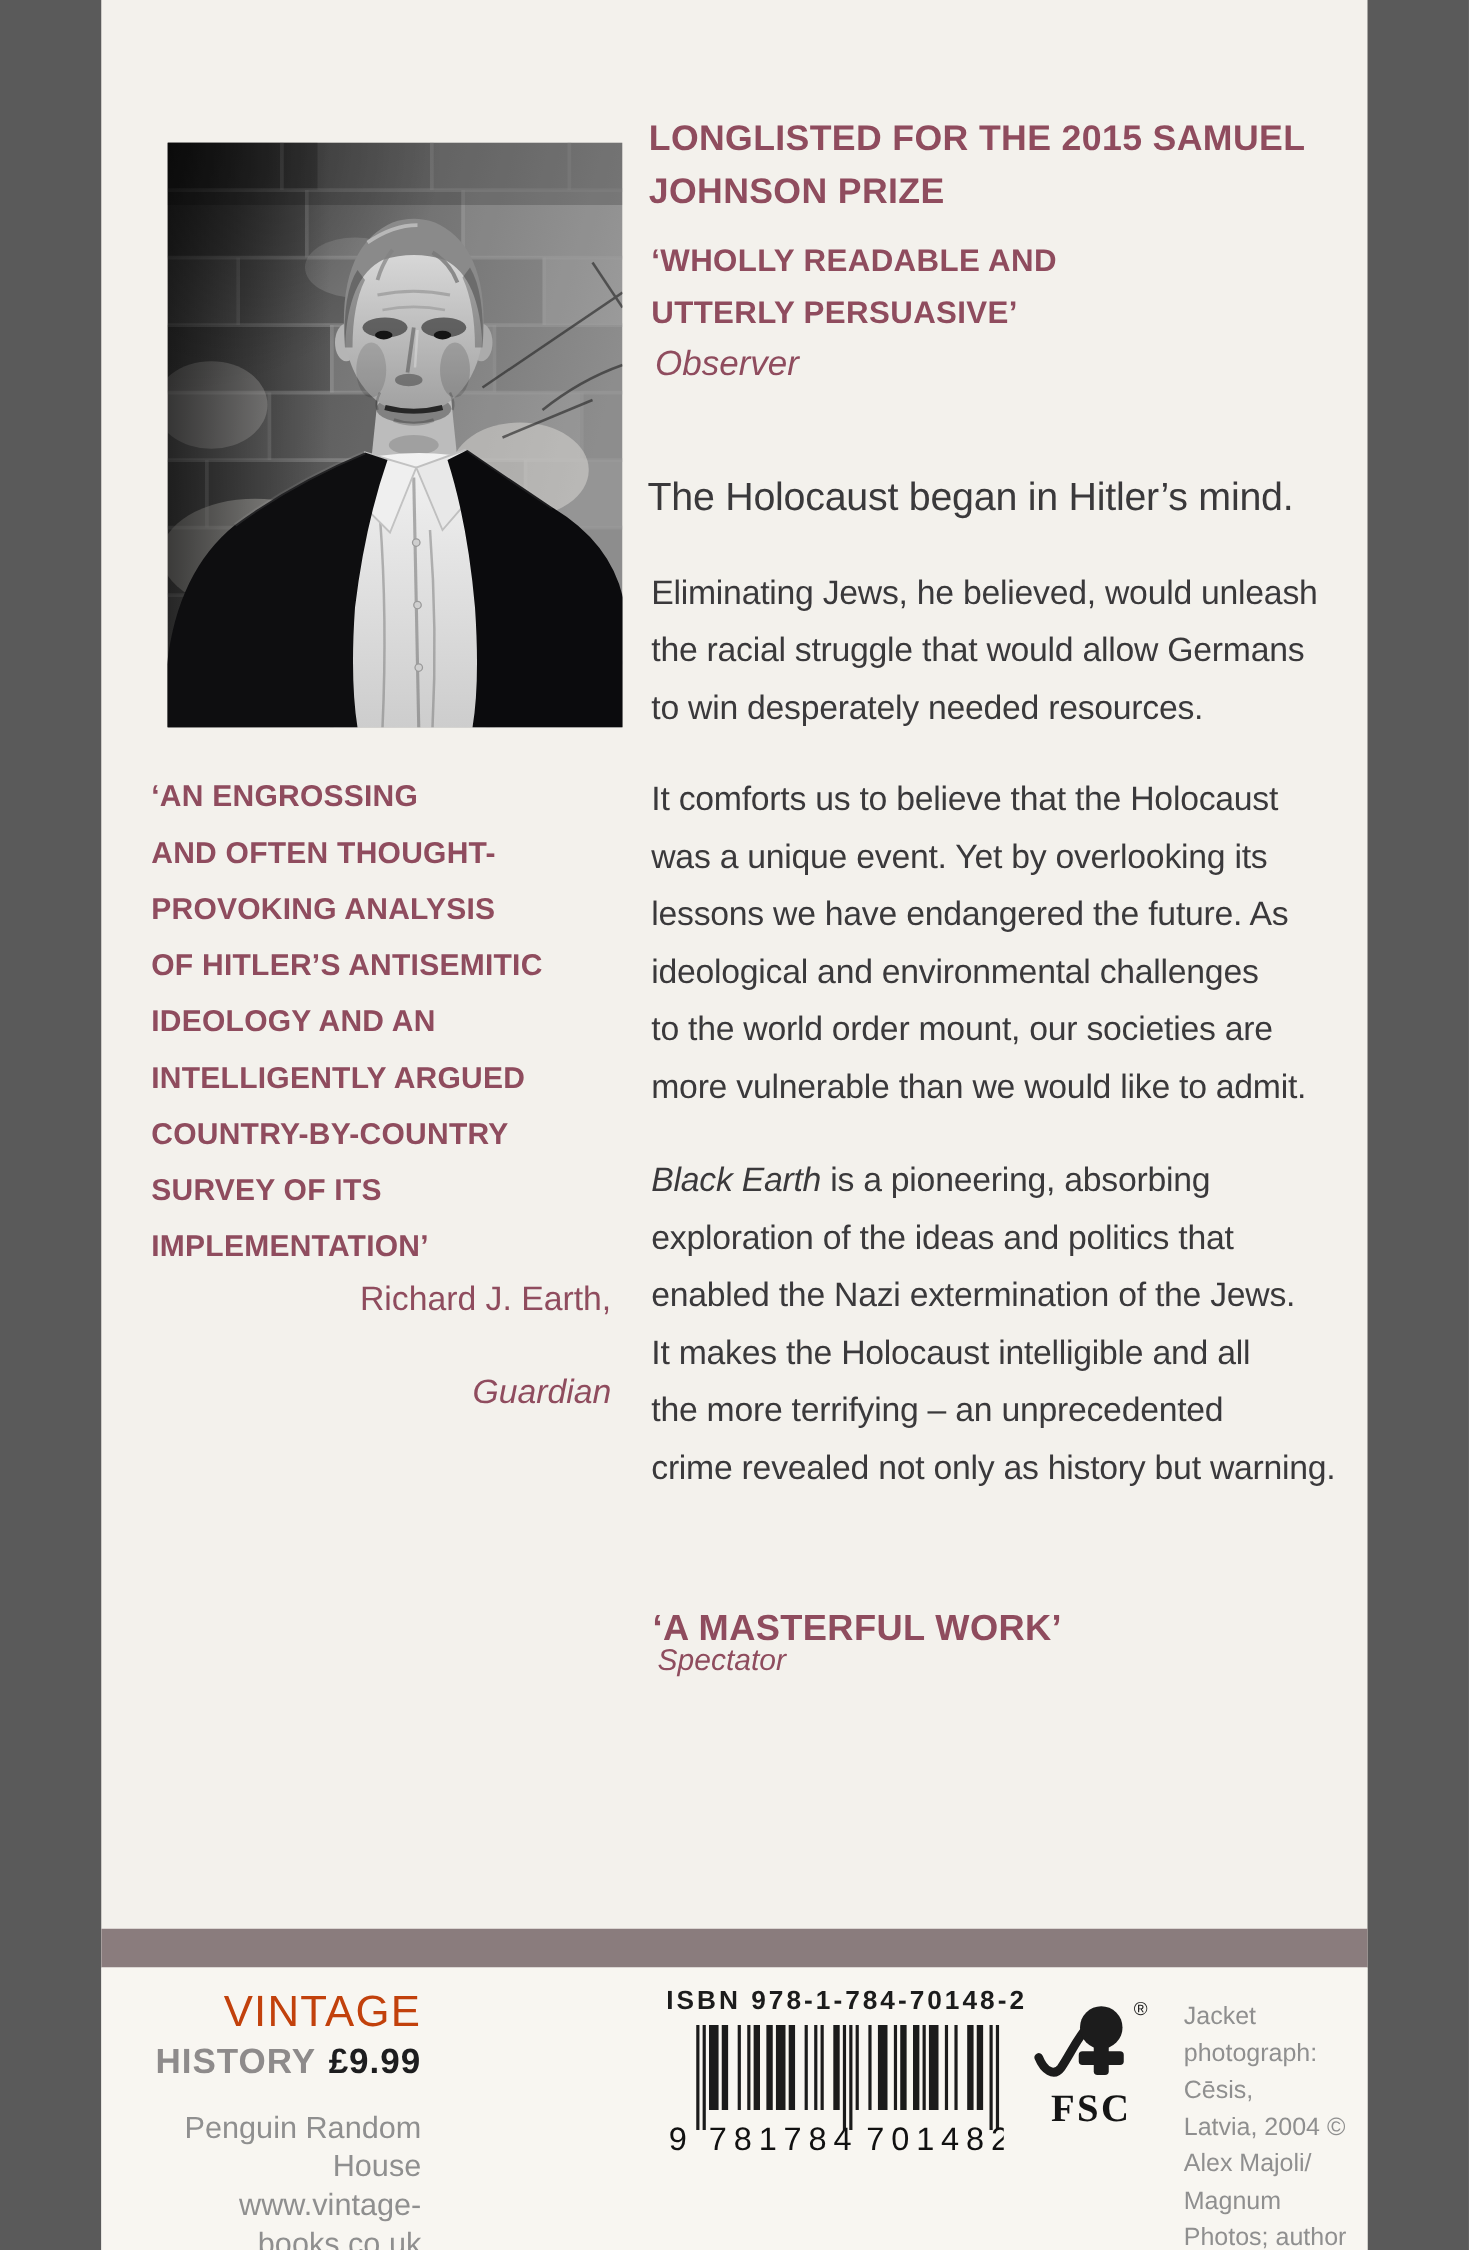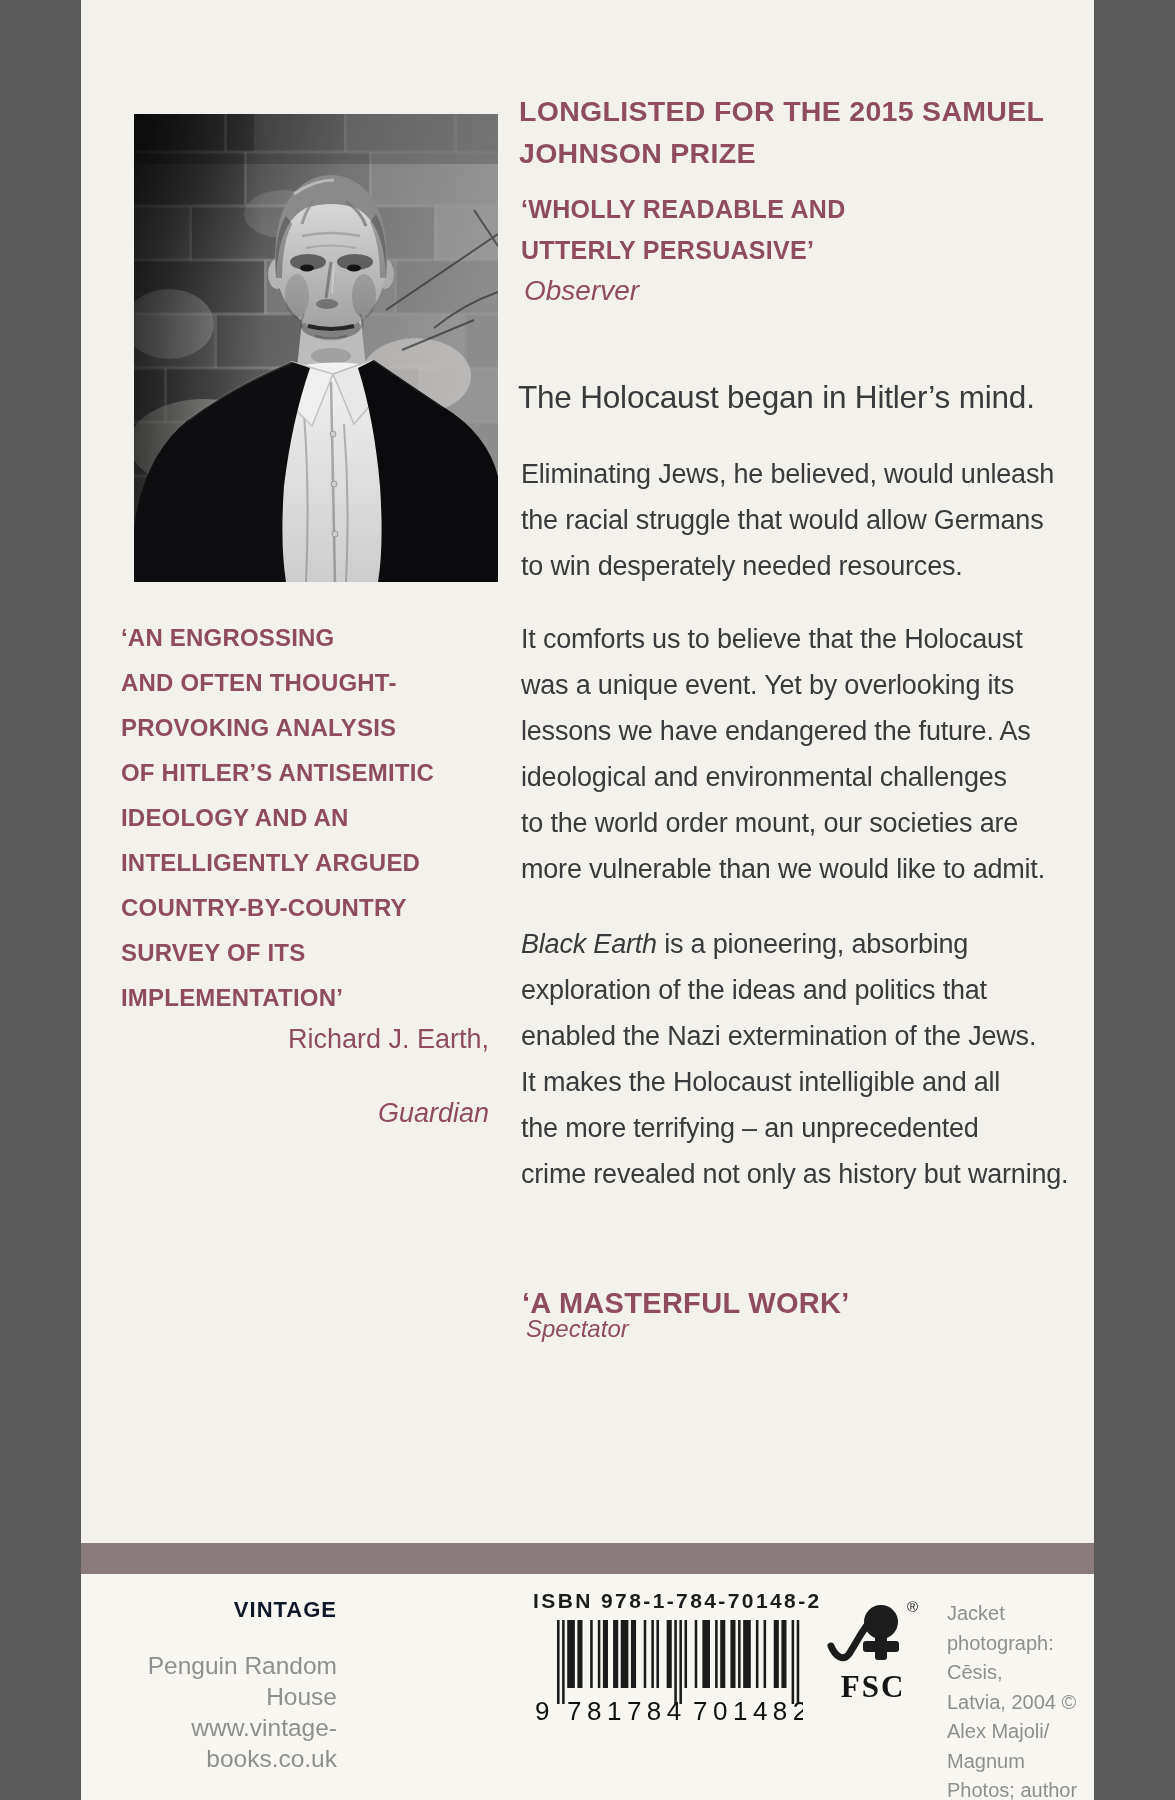--- a/index.html
+++ b/index.html
@@ -28,21 +28,21 @@
   .spect      { left:445px; top:1295px; font-size:24px;margin-top:20px; }
 
   .evans      { left:40px; width:368px; top:615px; text-align:left; font-size:24px; line-height:45px; letter-spacing:.2px; }
   .evans-src  { left:40px; width:368px; top:1022px; text-align:right; font-size:27px; line-height:34px; }
   .evans-pub  { left:40px; width:368px; top:1056px; text-align:right; font-size:27px; line-height:34px;margin-top:40px; }
 
   .divider    { left:0; top:1543px; width:1175px; height:31px; background:var(--divider,#8a7c7d); }
   .imprint-bg { left:0; top:1574px; width:1175px; height:226px; background:var(--imprint-bg,#f8f6f1); }
 
   .vintage-block { right:757px; top:1591px; text-align:right; }
-  .vintage    { font-size:22px; line-height:38px; font-weight:bold; color:#0f172a; letter-spacing:1px; }
+  .vintage    { font-size:35px; line-height:38px; font-weight:normal; color:#c2410c; letter-spacing:1px; }
   .histprice  { font-size:28px; line-height:34px; font-weight:bold; margin-top:3px; letter-spacing:.8px; }
   .hist       { color:var(--history-grey,#8e8b8b); }
   .price      { color:#1d1d1f; margin-left:10px; }
   .prh        { margin-top:21px; font-size:24.5px; line-height:31px; color:var(--grey-text,#8f8f8f); }
 
   .isbn       { left:452px; top:1589px; font-size:21px; letter-spacing:2.4px; color:#1c1c1c; font-weight:bold; }
   .barcode    { left:452px; top:1618px; }
   .fsc        { left:740px; top:1594px; width:104px; }
   .credits    { left:866px; top:1599px; font-size:20px; line-height:29.5px; color:var(--grey-text,#8f8f8f); }
 </style>
@@ -228,20 +228,23 @@
 SURVEY OF ITS
 IMPLEMENTATION’</div>
   <div class="abs evans-src maroon">Richard J. Earth,</div>
   <div class="abs evans-pub maroon i">Guardian</div>
 
   <div class="abs divider"></div>
   <div class="abs imprint-bg"></div>
 
   <div class="abs vintage-block">
     <div class="vintage">VINTAGE</div>
+    <div class="histprice">
+      <span class="hist">HISTORY</span><span class="price">£9.99</span>
+    </div>
     <div class="prh">
       <div>Penguin Random House</div>
       <div>www.vintage-books.co.uk</div>
     </div>
   </div>
 
   <div class="abs isbn">ISBN 978-1-784-70148-2</div>
   <svg id="barcode-svg" class="abs barcode" width="270" height="106" viewBox="0 0 270 106">
       <rect x="24.00" y="2" width="2.55" height="84" fill="#1b1b1b"></rect>
       <rect x="29.10" y="2" width="2.55" height="84" fill="#1b1b1b"></rect>

